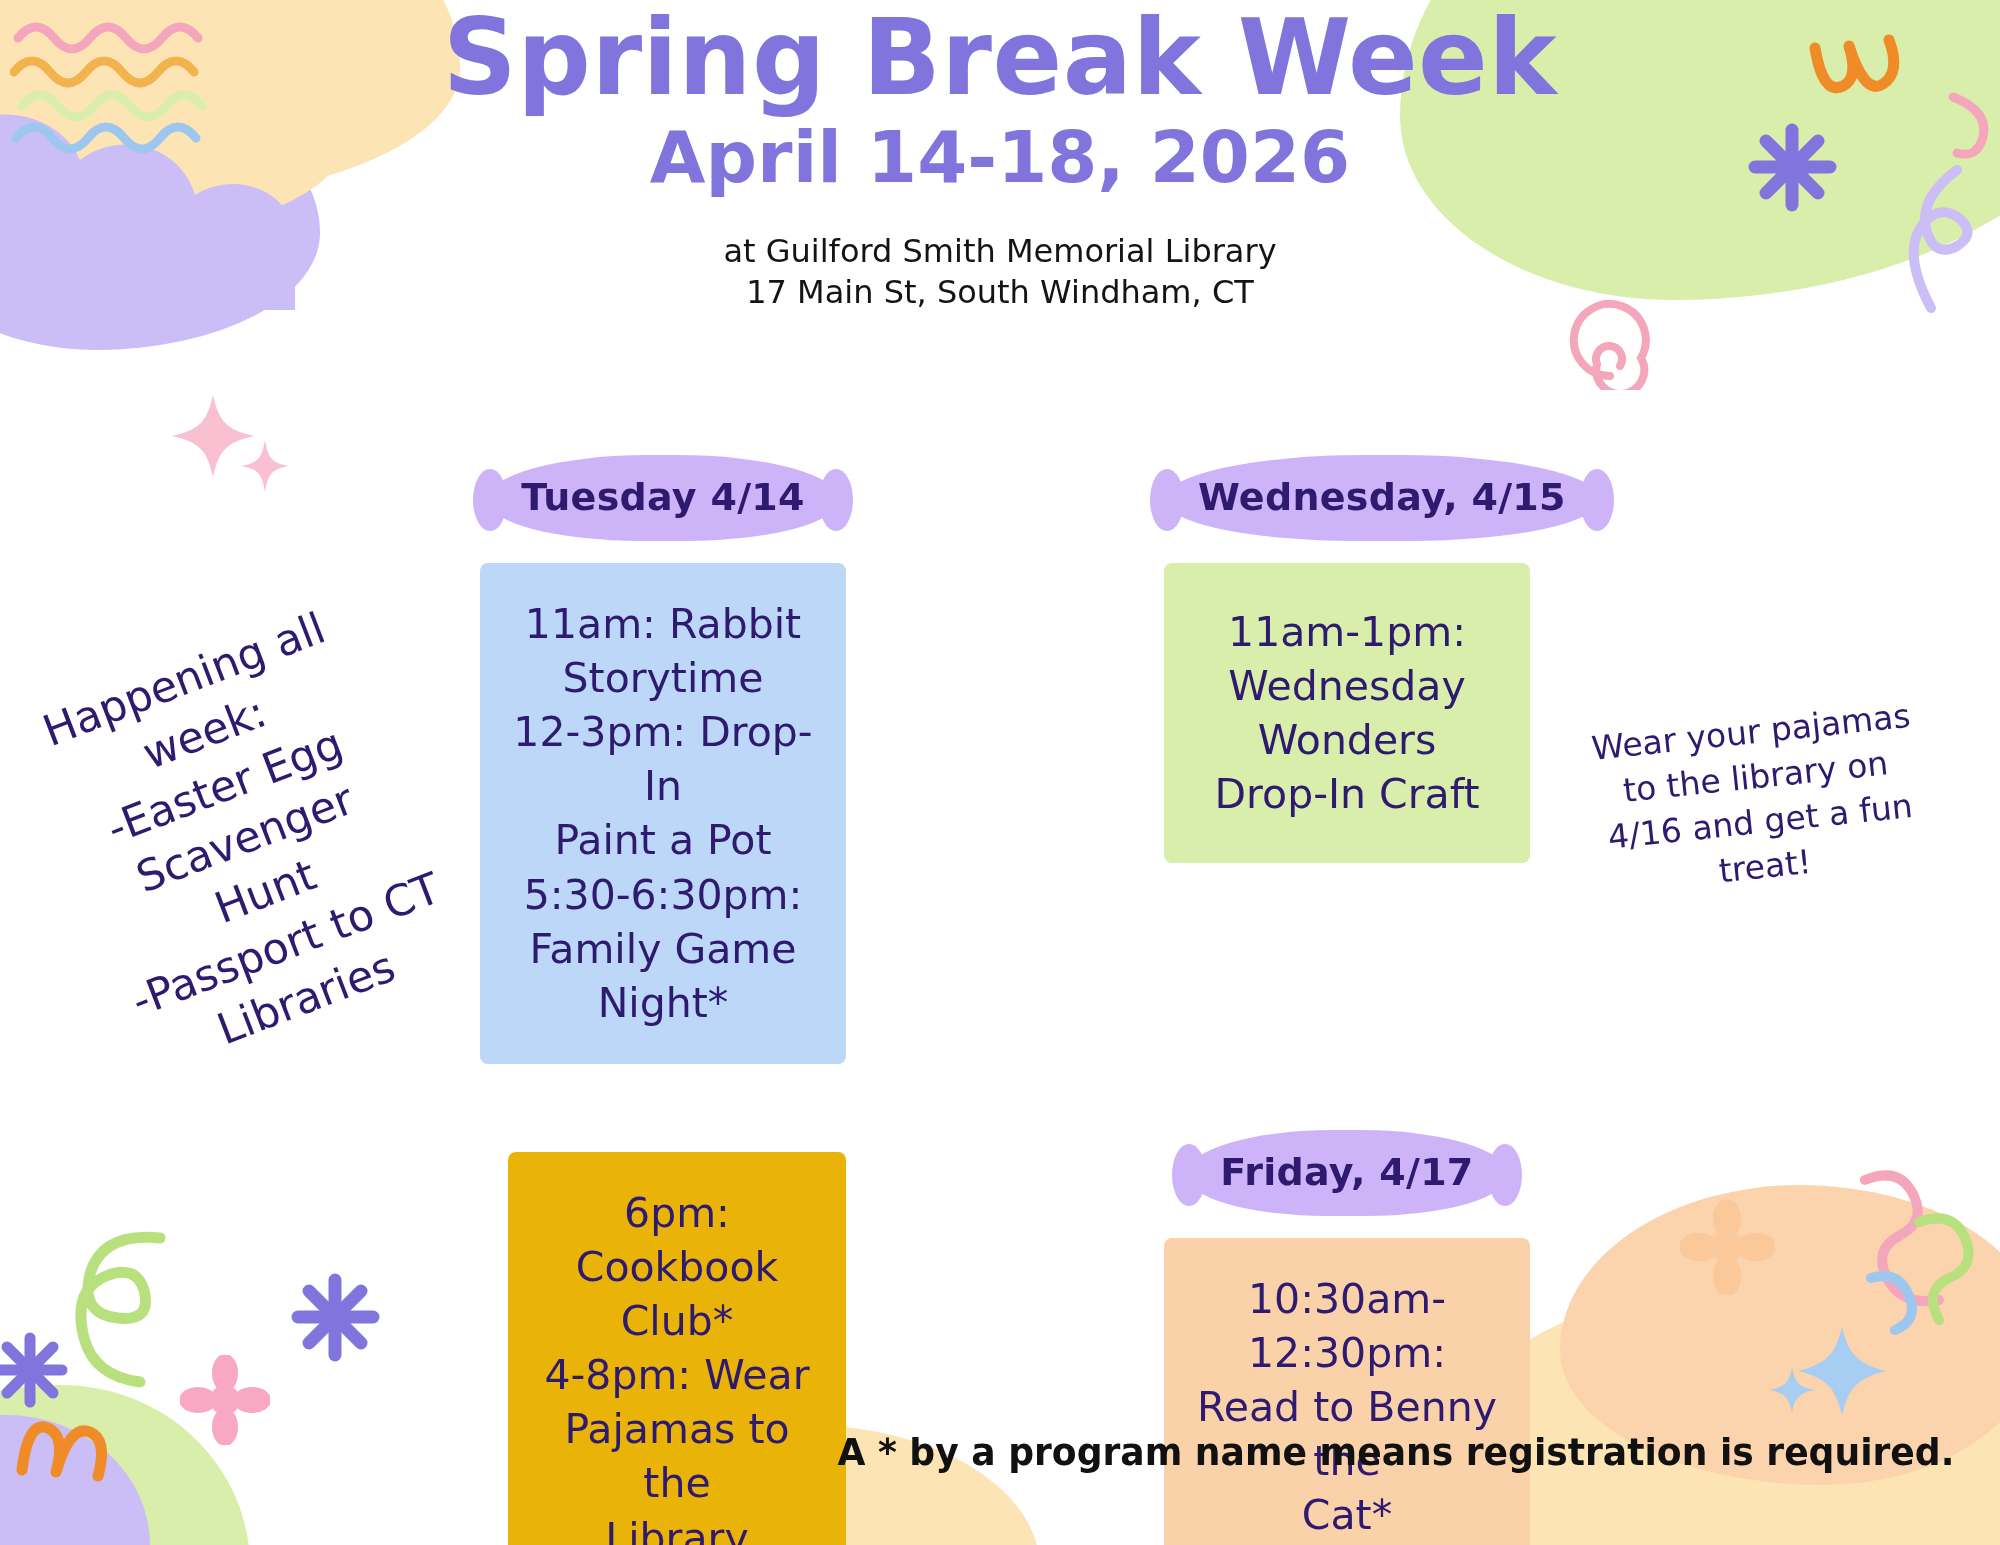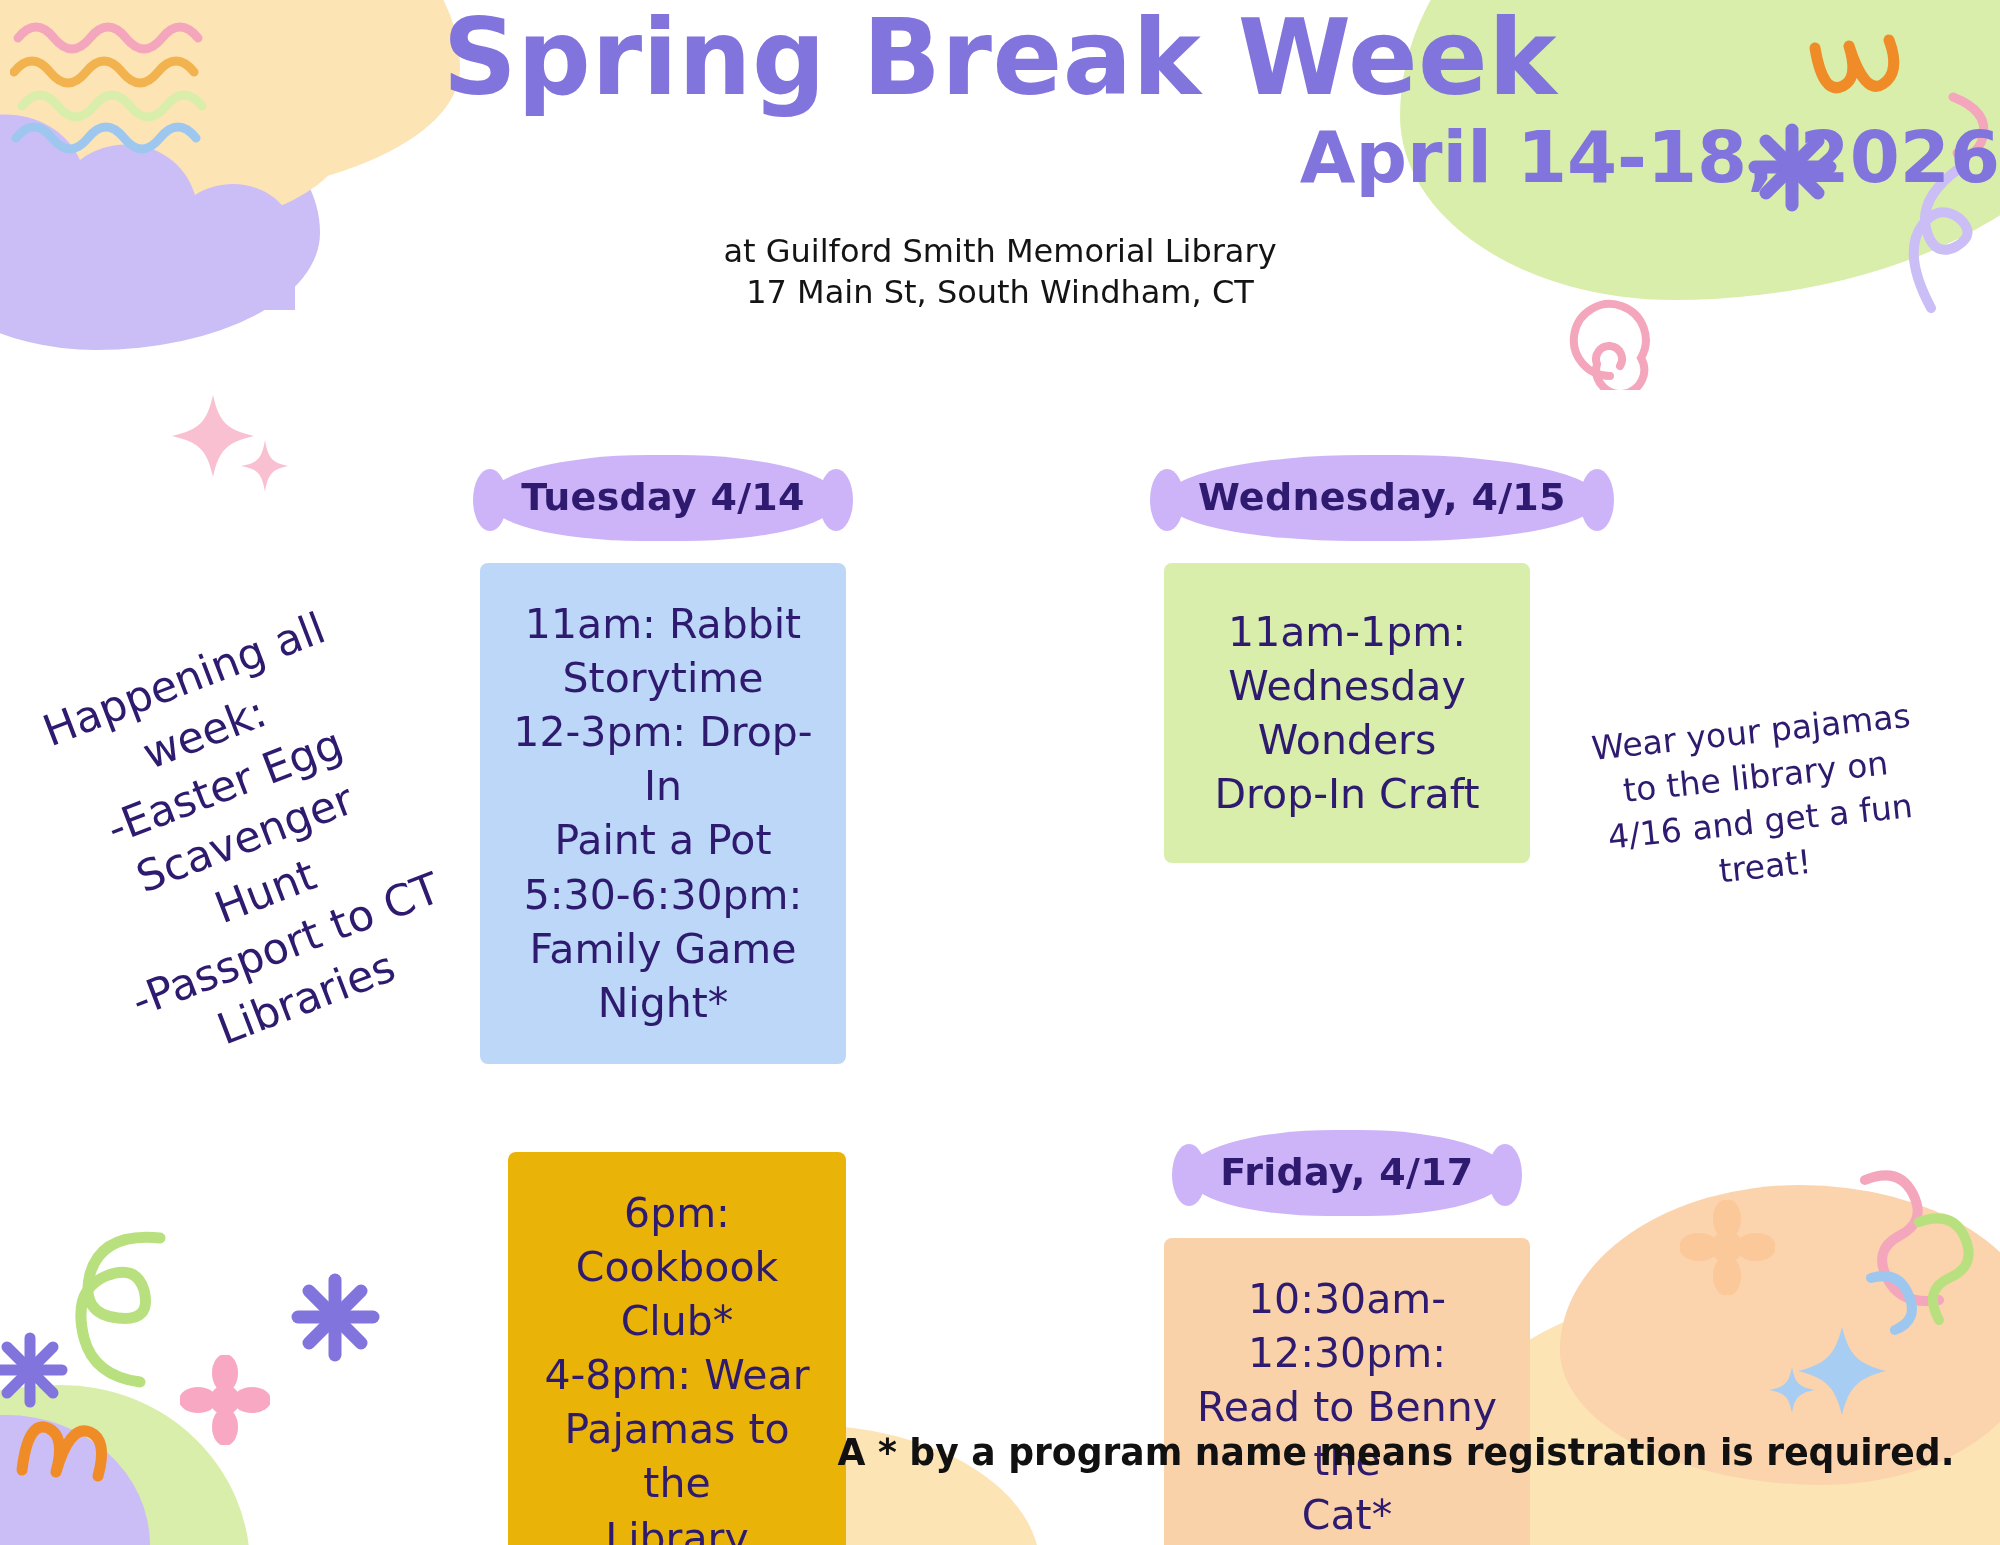--- a/index.html
+++ b/index.html
@@ -33,21 +33,20 @@
     margin:0;
     transform:scaleX(0.97);
   }
   .poster-date{
     font-family:"DejaVu Sans",sans-serif;
     font-weight:bold;
     font-size:72px;
     line-height:1.1;
     color:#8274dd;
     margin:6px 0 0 0;
-    text-align:right;
   }
   .poster-venue{
     font-family:"DejaVu Sans",sans-serif;
     font-size:32px;
     line-height:1.28;
     color:#141414;
     margin:34px 0 0 0;
     font-weight:400;
   }
 

